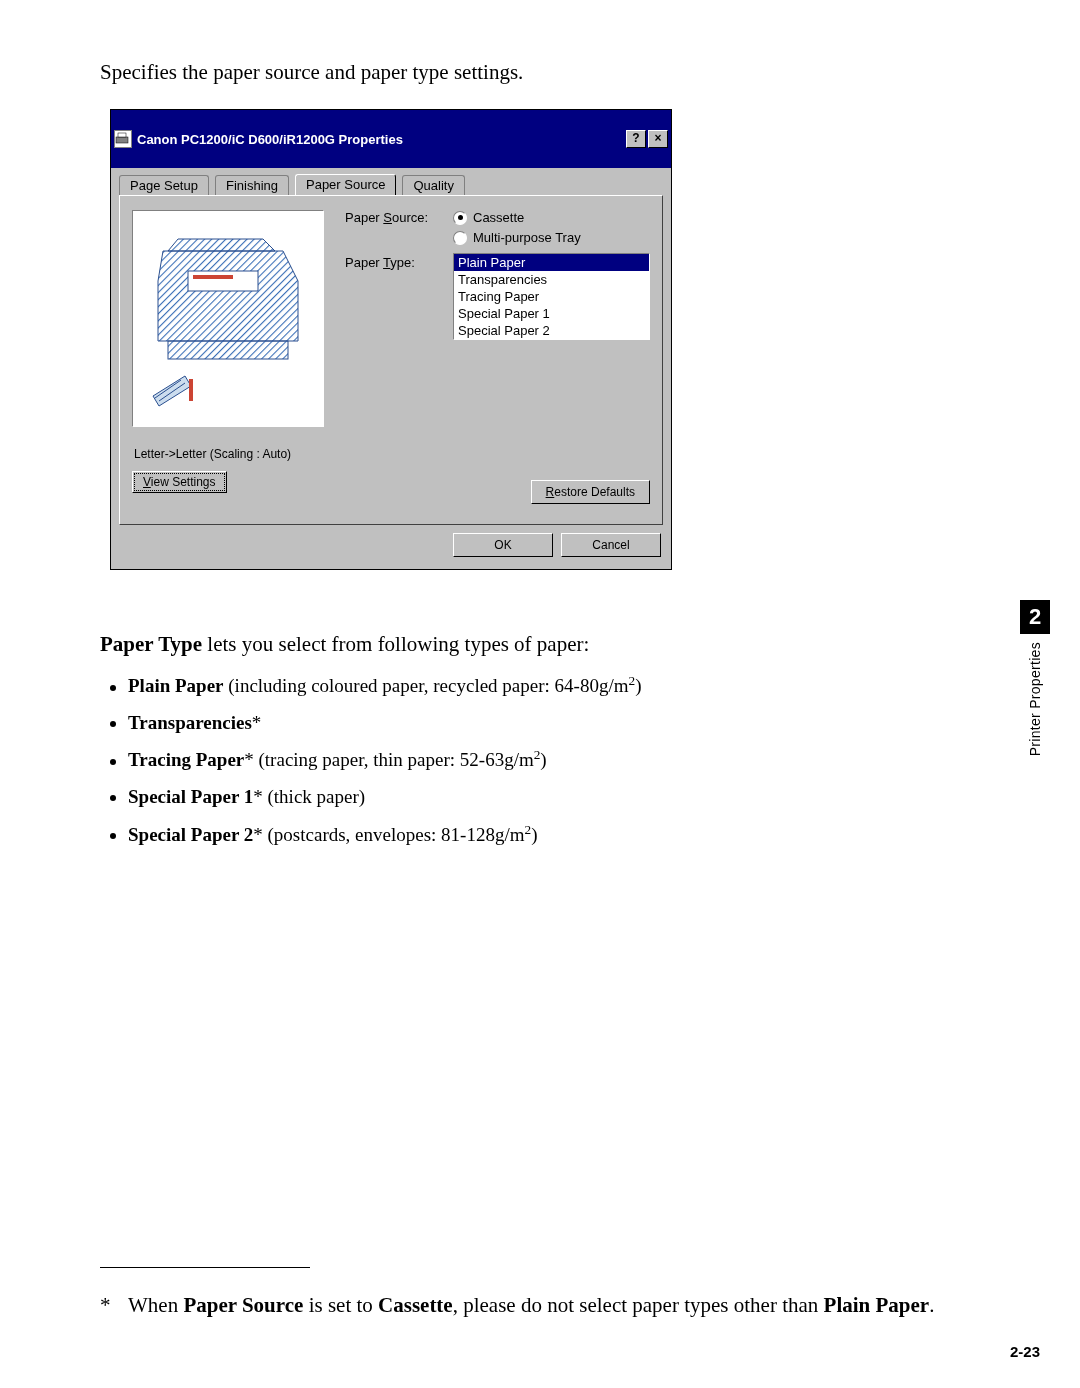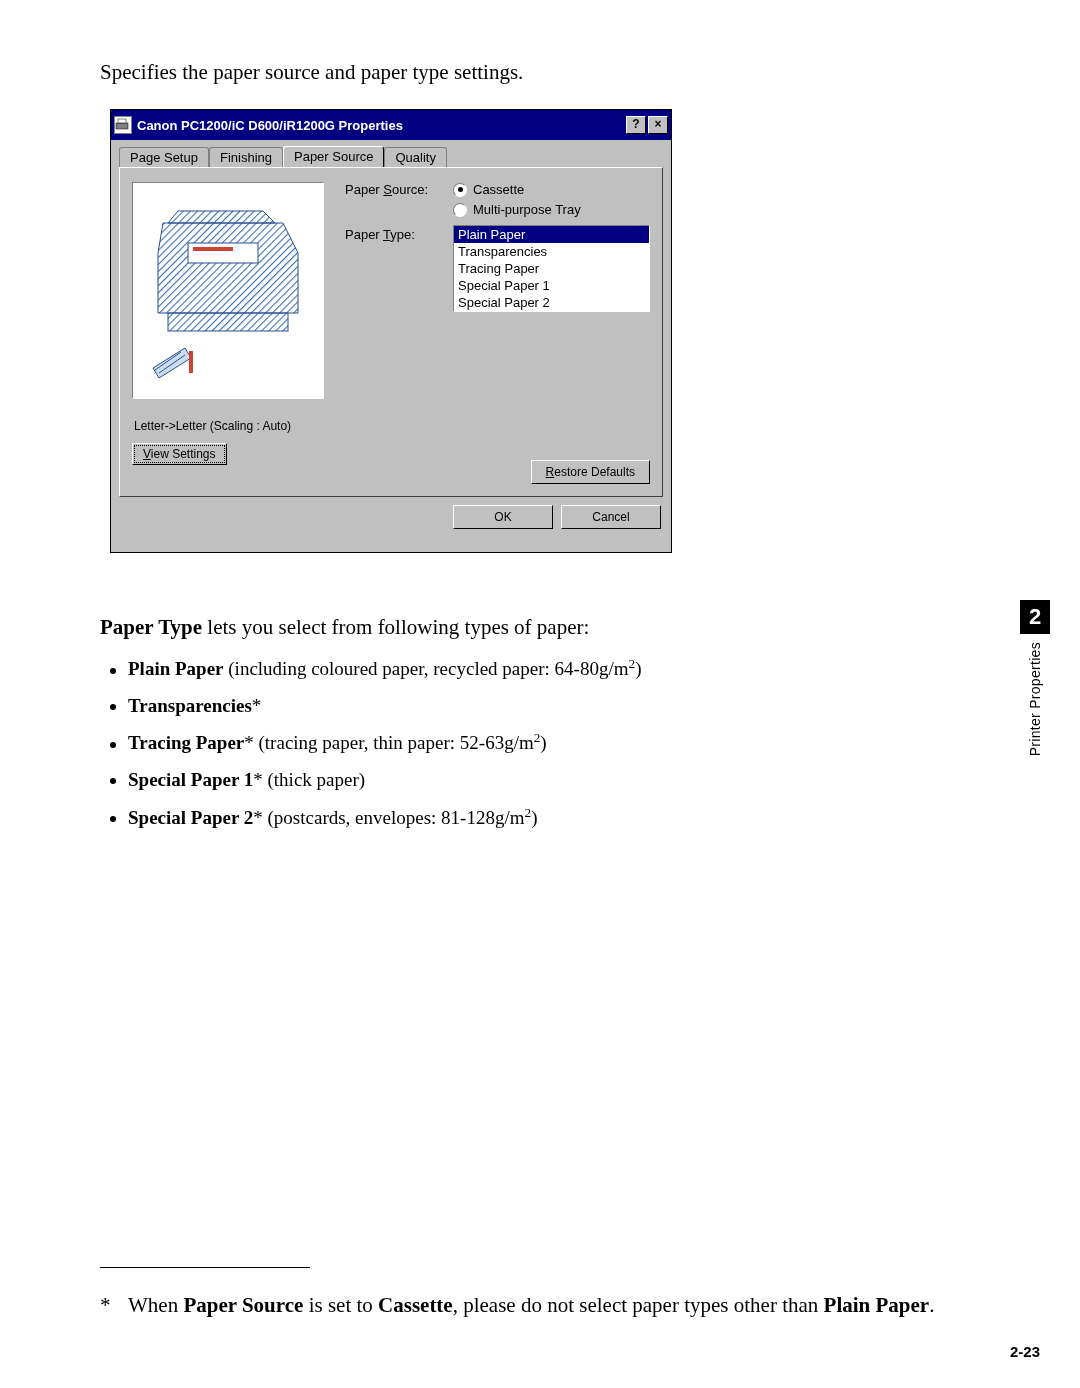--- a/index.html
+++ b/index.html
@@ -41,21 +41,21 @@
     font-family: "MS Sans Serif", Tahoma, sans-serif;
     font-size: 13px;
     margin-left: 10px;
     margin-bottom: 60px;
   }
   .titlebar {
     background: #000080;
     color: #fff;
     display: flex;
     align-items: center;
-    padding: 6px 3px;
+    padding: 20px 3px;
     font-size: 13px;
     font-weight: bold;
   }
   .titlebar .icon {
     width: 16px; height: 16px;
     background: #fff;
     margin-right: 5px;
     border: 1px solid #808080;
     display: inline-block;
     position: relative;
@@ -73,21 +73,21 @@
     color: #000;
     text-align: center;
     font-weight: bold;
     font-size: 12px;
     line-height: 14px;
   }
 
   .tabstrip {
     display: flex;
     padding: 6px 24px 0 8px;
-    gap: 0;
+    gap: 6px;
   }
   .tab {
     border: 1px solid #808080;
     border-bottom: none;
     border-top-left-radius: 3px;
     border-top-right-radius: 3px;
     padding: 2px 10px 3px 10px;
     background: #c0c0c0;
     font-size: 13px;
     margin-right: 0;
@@ -173,40 +173,40 @@
     border-bottom: 1px solid #fff;
     background: #fff;
     font-size: 13px;
   }
   .listbox .item { padding: 1px 4px; }
   .listbox .item.sel { background: #000080; color: #fff; }
 
   .restore-row {
     position: absolute;
     right: 12px;
-    bottom: 12px;
+    bottom: 20px;
   }
   .win-btn {
     border-top: 1px solid #fff;
     border-left: 1px solid #fff;
     border-right: 1px solid #000;
     border-bottom: 1px solid #000;
     padding: 4px 14px;
     background: #c0c0c0;
     font-size: 12px;
     display: inline-block;
     min-width: 70px;
     text-align: center;
   }
   .win-btn .u { text-decoration: underline; }
   .bottom-btns {
     display: flex;
     justify-content: flex-end;
     gap: 8px;
-    padding: 0 10px 23px 0;
+    padding: 0 10px 12px 0;
   }
 
   
   .body-text p { font-size: 21px; line-height: 1.35; margin: 0 0 12px 0; }
   .body-text ul { margin: 6px 0 0 28px; padding: 0; }
   .body-text li { font-size: 19px; line-height: 1.6; margin-bottom: 6px; }
   .body-text b { font-weight: bold; }
   sup { font-size: 0.7em; }
 
   .sidebar {

